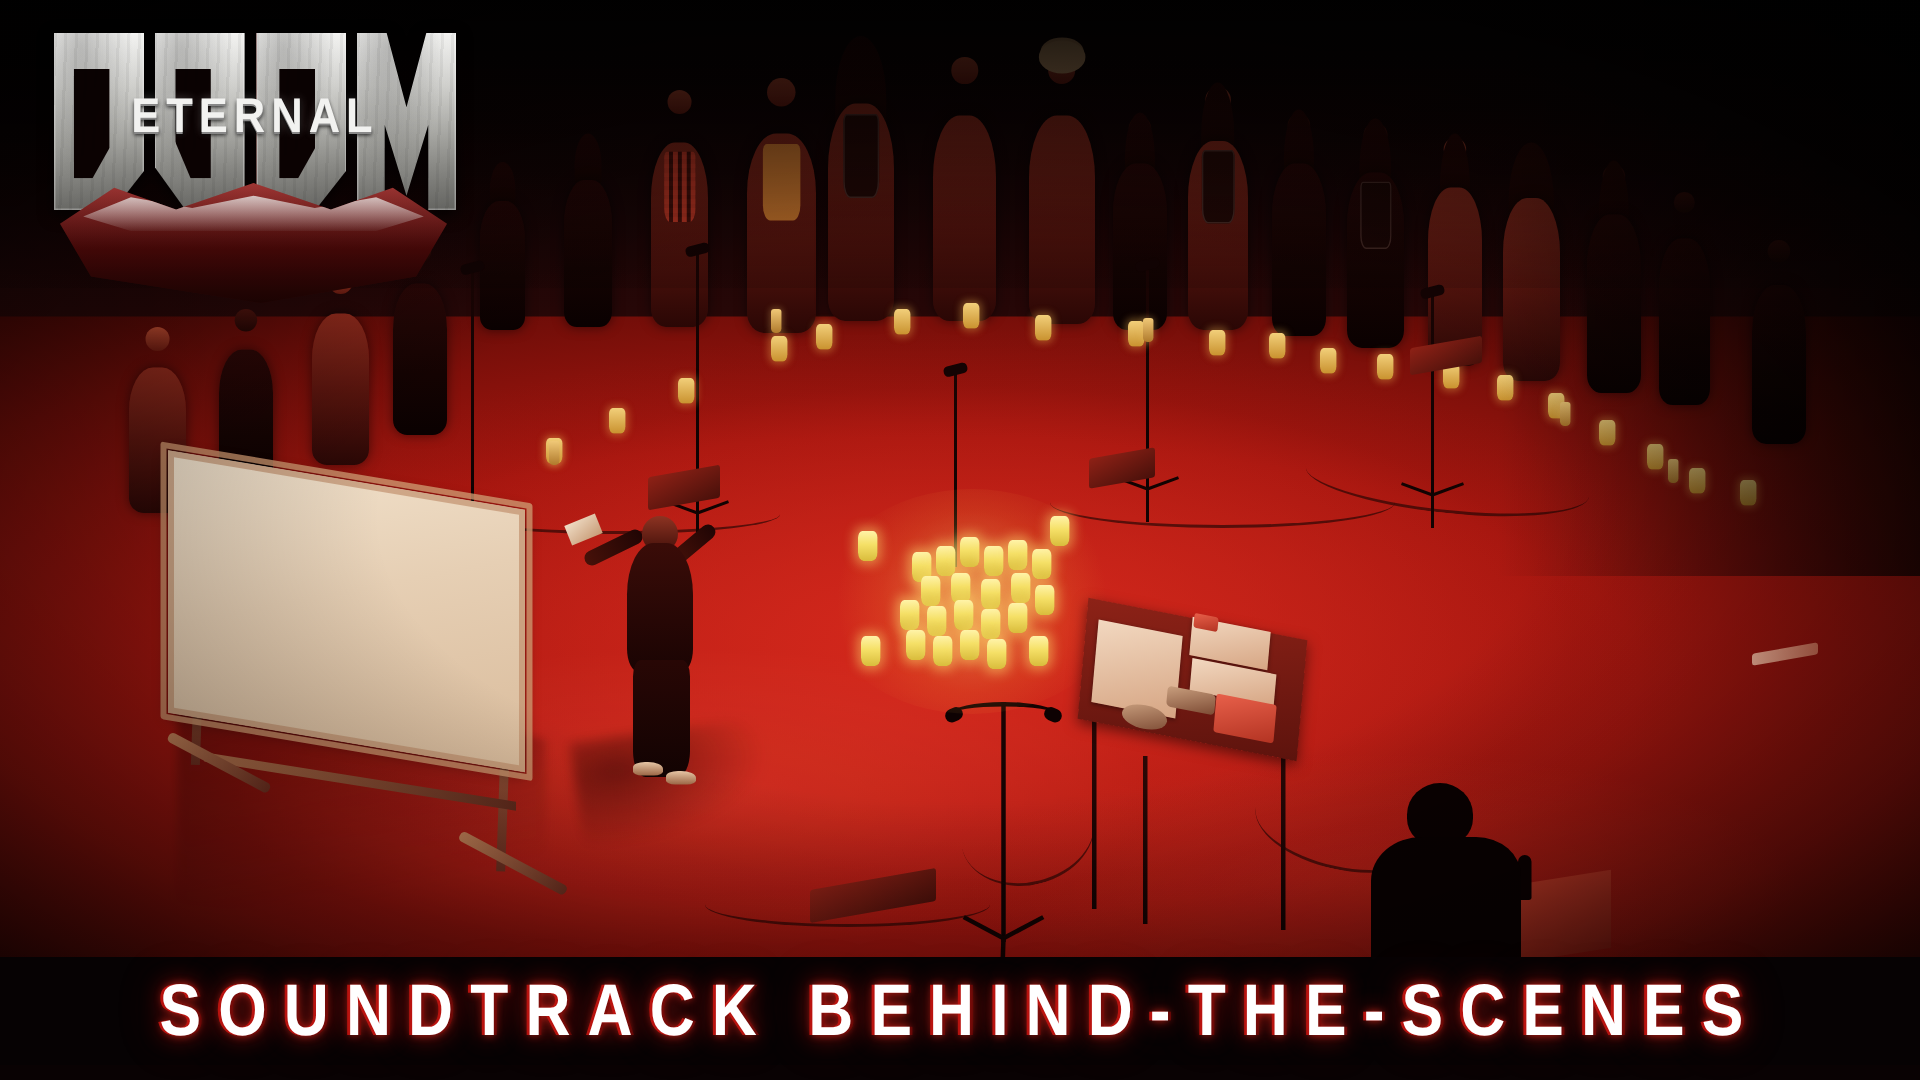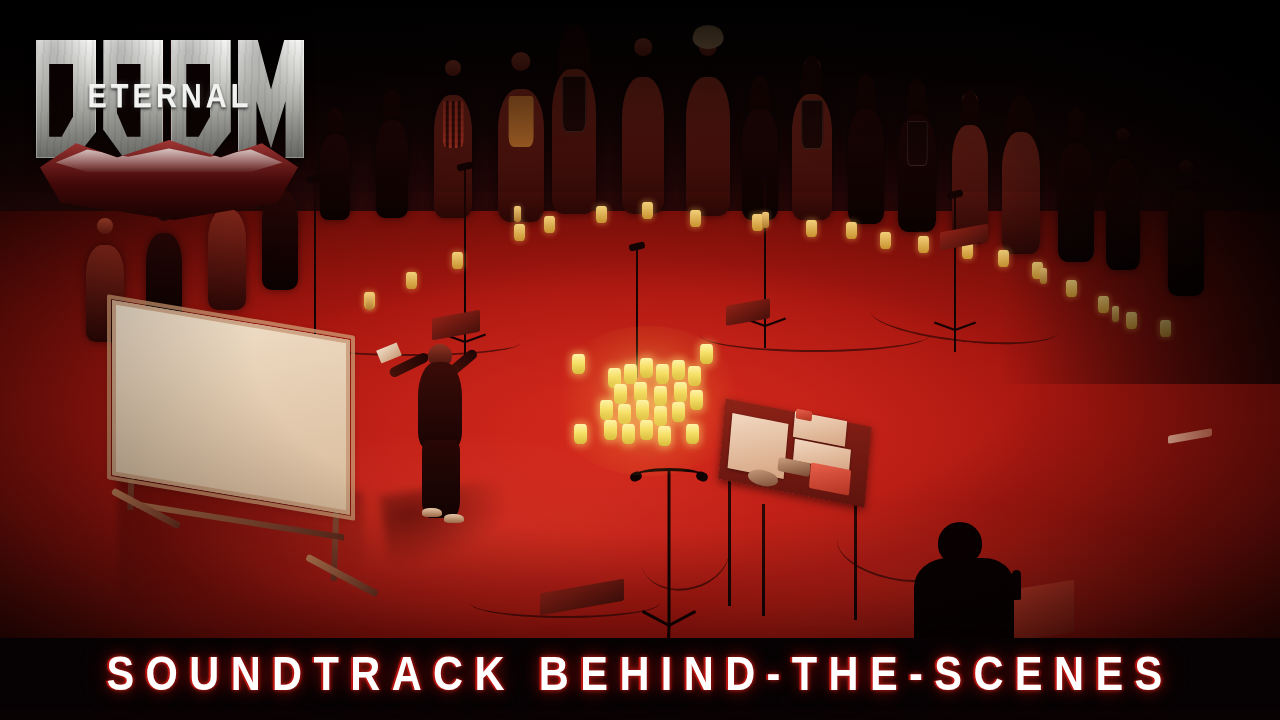--- a/index.html
+++ b/index.html
@@ -258,21 +258,21 @@
     position:absolute; background:linear-gradient(160deg,#8e2116,#48100a);
     transform:skewY(-10deg); border-radius:2px;
   }
   .bottle{
     position:absolute; width:7px; height:16px; border-radius:2px 2px 3px 3px;
     background:linear-gradient(180deg,#f0c877,#b07a2c);
     box-shadow:0 0 4px 1px rgba(240,190,100,.3);
   }
 
   
-  .logo{ position:absolute; left:36px; top:22px; width:268px; height:185px;margin-top:18px; }
+  .logo{ position:absolute; left:36px; top:22px; width:268px; height:185px; }
   .doom-word{
     position:absolute; left:0; top:0; width:268px; height:122px;
     display:flex; align-items:flex-start; justify-content:space-between;
     filter:drop-shadow(0 3px 5px rgba(0,0,0,.75));
   }
   .dl{
     position:relative; width:60px; height:118px;
     background:
       linear-gradient(170deg, rgba(255,255,255,.22) 0%, rgba(0,0,0,.12) 58%, rgba(0,0,0,.30) 100%),
       linear-gradient(180deg,#f4f4f2 0%,#dcdcd8 30%,#b9b9b4 62%,#8f8f8a 100%);

